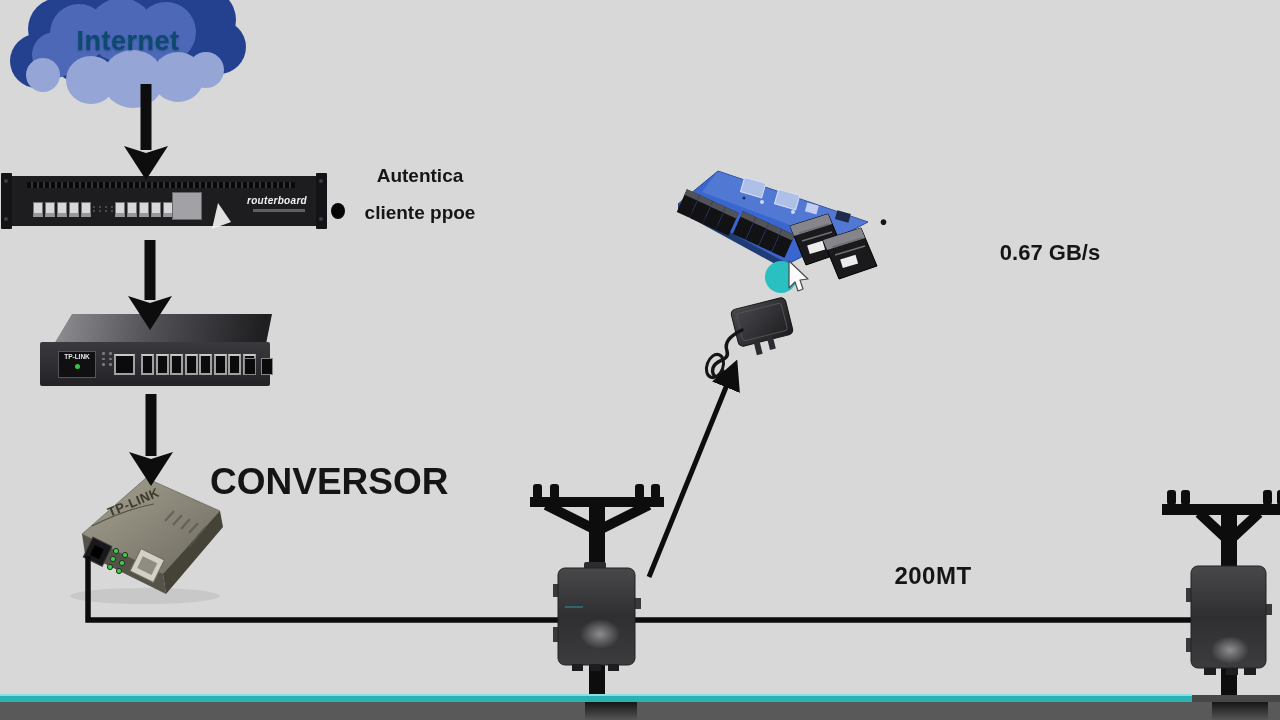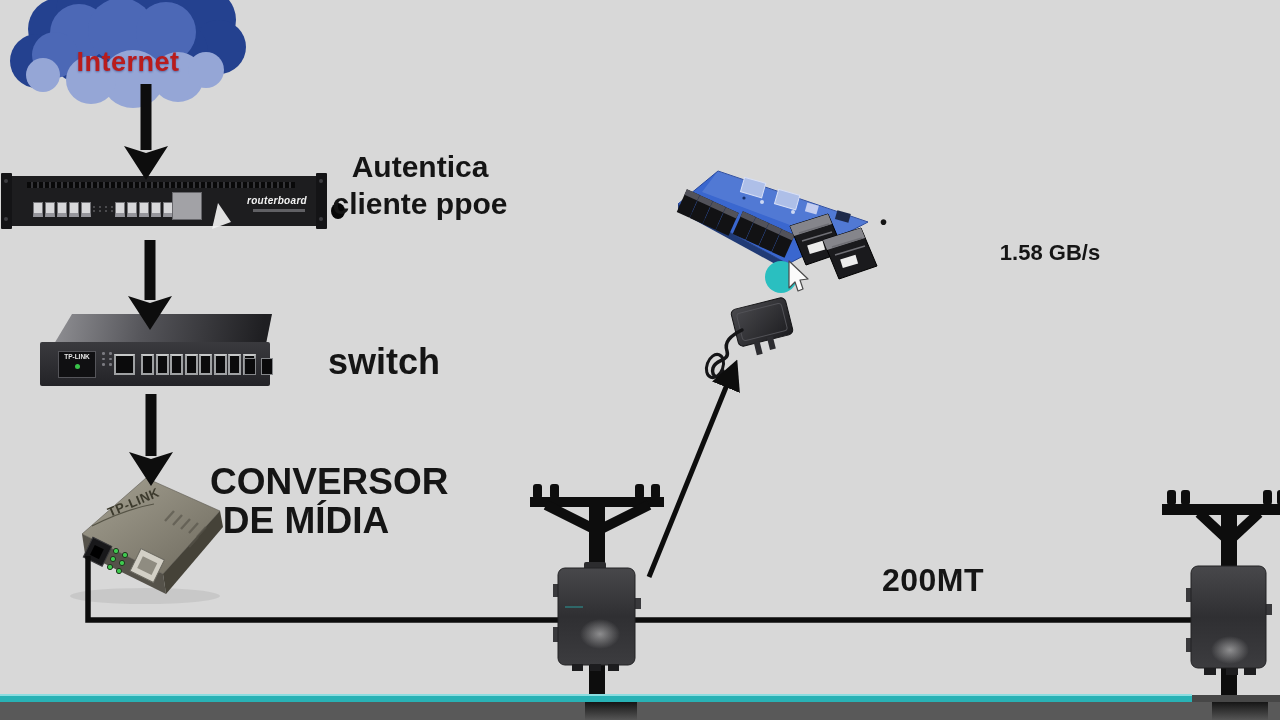--- a/index.html
+++ b/index.html
@@ -7,22 +7,22 @@
     position:relative;width:1280px;height:720px;overflow:hidden;
     background:#d8d8d8;
     font-family:"Liberation Sans", sans-serif;
   }
   .abs{position:absolute;}
   .puff{position:absolute;border-radius:50%;}
 
   
   .cloud{left:10px;top:-24px;width:236px;height:140px;z-index:1;}
   .cloud-label{
-    position:absolute;left:118px;top:86px;transform:translate(-50%,-50%);
-    color:#b91c1c;font-size:27px;font-weight:700;letter-spacing:.5px;
+    position:absolute;left:118px;top:65px;transform:translate(-50%,-50%);
+    color:#0c4a6e;font-size:27px;font-weight:700;letter-spacing:.5px;
     text-shadow:0 1px 2px rgba(20,40,110,.45);
   }
 
   
   .router{left:5px;top:176px;width:318px;height:50px;background:#1d1d1f;border-radius:2px;z-index:2;}
   .r-ear{position:absolute;width:11px;height:56px;top:-3px;background:#141416;border-radius:1px;}
   .r-ear .screw{position:absolute;left:3px;width:4px;height:4px;border-radius:50%;background:#3c3c40;}
   .r-vent{position:absolute;left:22px;top:6px;width:268px;height:6px;
     background:repeating-linear-gradient(90deg,#050505 0 4px,#38383c 4px 6px);opacity:.85;}
   .r-ports{position:absolute;top:26px;display:flex;gap:2px;}
@@ -46,28 +46,28 @@
   .sw-leds{position:absolute;left:62px;top:10px;display:grid;grid-template-columns:repeat(2,4px);gap:3px;}
   .sw-leds i{width:2.5px;height:2.5px;border-radius:50%;background:#7a7a80;}
   .swport{width:13px;height:21px;background:#0b0b0c;border:2px solid #9fa1a3;border-top-color:#c6c8c8;box-sizing:border-box;}
   .sw-port1{position:absolute;left:74px;top:12px;width:21px;height:21px;}
   .sw-ports{position:absolute;left:101px;top:12px;display:flex;gap:1.5px;}
   .sw-sfp{position:absolute;left:204px;top:16px;display:flex;gap:5px;}
   .sw-sfp i{width:10px;height:15px;background:#0a0a0b;border:1px solid #85878a;}
 
   
   .note{position:absolute;color:#151515;font-weight:700;z-index:5;text-align:center;}
-  .note-router{left:328px;top:148px;width:184px;font-size:30px;line-height:37px;}
+  .note-router{left:328px;top:157px;width:184px;font-size:19px;line-height:37px;}
   .note-switch{left:316px;top:341px;width:136px;font-size:36px;}
   .note-converter{left:210px;top:462px;width:192px;font-size:37px;line-height:39px;}
   .note-capacity{left:868px;top:211px;width:330px;font-size:22px;text-align:left;}
   .cap-l1{display:flex;align-items:baseline;}
   .cap-bullet{width:26px;padding-left:12px;font-size:20px;}
   .cap-l2{margin-left:38px;width:288px;text-align:center;margin-top:6px;}
-  .note-200mt{left:872px;top:562px;width:122px;font-size:32px;letter-spacing:.5px;}
+  .note-200mt{left:872px;top:562px;width:122px;font-size:24px;letter-spacing:.5px;}
 
   
   .gfx{position:absolute;left:0;top:0;z-index:3;}
 
   
   .progress-rest{left:1184px;top:695px;width:96px;height:7px;background:#474747;z-index:4;}
   .progress-played{left:0;top:694px;width:1192px;height:8px;z-index:4;
     background:linear-gradient(180deg,#8adde0 0,#8adde0 2px,#28b2b5 2px);}
   .bottom-band{left:0;top:701px;width:1280px;height:19px;background:#595959;z-index:4;}
   .pole-shadow{top:701px;height:19px;z-index:4;background:linear-gradient(180deg,rgba(5,5,5,.85),rgba(45,45,45,.08));}
@@ -356,30 +356,28 @@
     <g>
       <circle cx="781" cy="277" r="16" fill="#2abfc0"></circle>
       <polygon points="789,261 789,288 795,282 798,291 803,289 800,280 808,279" fill="#fbfbfb" stroke="#4a4a4a" stroke-width="1.2" stroke-linejoin="round"></polygon>
     </g>
   </svg>
 
   <div class="note note-router">
     <div>Autentica</div>
     <div>cliente ppoe</div>
   </div>
-  <div class="note note-switch">switch</div>
   <div class="note note-converter">
     <div>CONVERSOR</div>
-    <div>DE MÍDIA</div>
   </div>
   <div class="note note-capacity">
     <div class="cap-l1">
       <span class="cap-bullet">•</span>
     </div>
-    <div class="cap-l2">1.58 GB/s</div>
+    <div class="cap-l2">0.67 GB/s</div>
   </div>
   <div class="note note-200mt">200MT</div>
 
   <div class="abs bottom-band"></div>
   <div class="abs pole-shadow" style="left:585px;width:52px;"></div>
   <div class="abs pole-shadow" style="left:1212px;width:56px;"></div>
   <div class="abs progress-rest"></div>
   <div class="abs progress-played"></div>
 
 </div>

